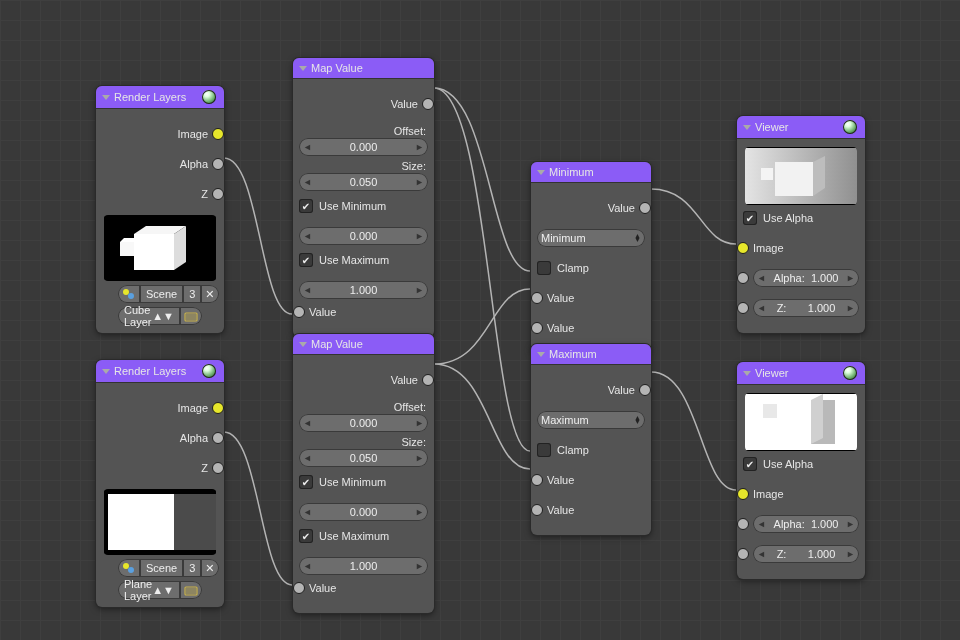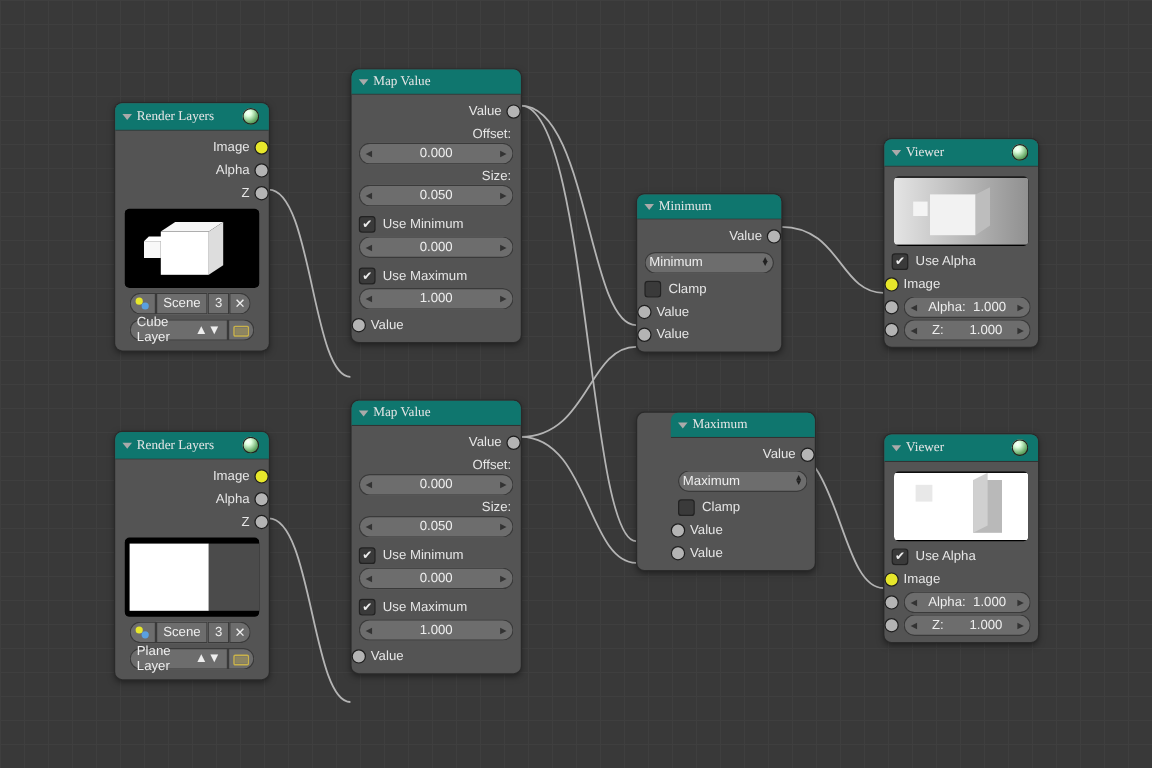--- a/index.html
+++ b/index.html
@@ -7,30 +7,30 @@
     background-image:
       linear-gradient(#3f3f3f 1px,transparent 1px),
       linear-gradient(90deg,#3f3f3f 1px,transparent 1px),
       linear-gradient(#343434 1px,transparent 1px),
       linear-gradient(90deg,#343434 1px,transparent 1px);
     background-size:20px 20px,20px 20px,100px 100px,100px 100px;
     background-position:0 0,0 0,0 0,0 0;}
   svg.wires{position:absolute;left:0;top:0;pointer-events:none;}
   .node{position:absolute;background:#545454;border-radius:6px;
     box-shadow:0 0 0 1px #2a2a2a,0 2px 6px rgba(0,0,0,.5);}
-  .node-header{background:#0f766e;border-radius:6px 6px 0 0;
+  .node-header{background:#8b5cf6;border-radius:6px 6px 0 0;
     padding:4px 8px 4px 6px;display:flex;align-items:center;gap:4px;
-    border-bottom:1px solid #333;color:#ddd;font-family:Liberation Serif, serif;}
+    border-bottom:1px solid #333;color:#ddd;}
   .node-header .tri{width:0;height:0;border-left:4px solid transparent;
     border-right:4px solid transparent;border-top:5px solid #aaa;}
   .node-header .sphere{margin-left:auto;width:14px;height:14px;border-radius:50%;
     background:radial-gradient(circle at 35% 30%,#fff,#dfd 20%,#6a6 60%,#253 100%);
     box-shadow:0 0 0 1px #222 inset;}
   .node-body{padding:4px 6px;}
-  .row{display:flex;align-items:center;min-height:18px;margin:1px 0;position:relative;}
+  .row{display:flex;align-items:center;min-height:18px;margin:12px 0;position:relative;}
   .row.right{justify-content:flex-end;padding-right:10px;}
   .row.left{justify-content:flex-start;padding-left:10px;}
   .lbl{color:#e6e6e6;}
   .sock{position:absolute;width:10px;height:10px;border-radius:50%;
     background:#b4b4b4;border:1px solid #1e1e1e;}
   .sock.right{right:-6px;}
   .sock.left{left:-6px;}
   .sock.yellow{background:#e7e72b;}
   .field{background:#6d6d6d;border-radius:9px;height:18px;display:flex;
     align-items:center;padding:0 4px;box-shadow:inset 0 0 0 1px #3a3a3a;
@@ -38,21 +38,21 @@
   .field.num{justify-content:space-between;}
   .field.num .arrow{color:#333;font-size:9px;}
   .field.drop{justify-content:space-between;}
   .field.drop .dblarr{display:flex;flex-direction:column;line-height:4px;font-size:7px;color:#222;}
   .chk{width:14px;height:14px;border-radius:3px;background:#3a3a3a;
     box-shadow:inset 0 0 0 1px #222;display:inline-flex;align-items:center;
     justify-content:center;margin-right:6px;color:#ddd;font-size:10px;}
   .chk.on::after{content:"✔";color:#eee;}
   .thumb{background:#000;border-radius:4px;margin:4px 2px;display:flex;
     align-items:center;justify-content:center;overflow:hidden;}
-  .btnrow{display:flex;gap:0;margin:4px 6px;}
+  .btnrow{display:flex;gap:0;margin:4px 16px;}
   .btnrow .seg{background:#6d6d6d;padding:0 6px;height:18px;display:flex;
     align-items:center;box-shadow:inset 0 0 0 1px #3a3a3a;color:#eee;}
   .btnrow .seg:first-child{border-radius:9px 0 0 9px;}
   .btnrow .seg:last-child{border-radius:0 9px 9px 0;}
   .btnrow .seg.icon{padding:0 4px;}
   .sectionlbl{color:#e6e6e6;margin:4px 2px 1px 4px;text-align:right;}
 </style>
 </head>
 <body>
 
@@ -295,21 +295,21 @@
         <span class="sock left"></span>
         <span class="lbl">Value</span>
       </div>
     <div class="row left">
         <span class="sock left"></span>
         <span class="lbl">Value</span>
       </div>
   </div>
 </div>
 
-<div class="node" style="left:531px;top:344px;width:120px;padding-left:28px;">
+<div class="node" style="left:531px;top:344px;width:120px;">
   <div class="node-header">
     <span class="tri"></span>
     <span class="lbl">Maximum</span>
   </div>
   <div class="node-body">
     <div class="row right">
         <span class="lbl">Value</span>
         <span class="sock right"></span>
       </div>
     <div class="field drop" style="margin:4px 0;">

